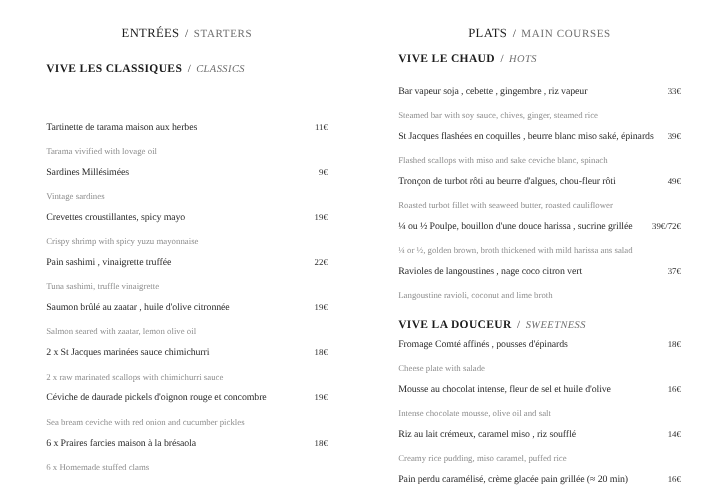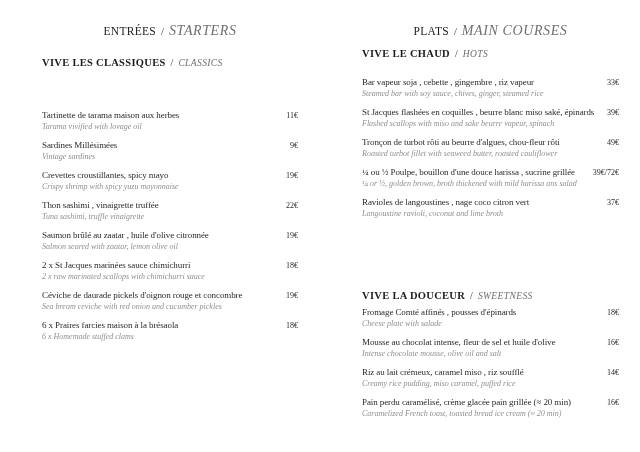--- a/index.html
+++ b/index.html
@@ -11,35 +11,35 @@
     color:#2b2b2b;
     overflow:hidden;
   }
   .col { position:absolute; top:0; bottom:0; }
   .col-left  { left:42px;  width:256px; }
   .col-right { left:362px; width:257px; }
 
   .page-header { position:absolute; top:21px; left:0; right:0; text-align:center; white-space:nowrap; }
   .h-fr  { font-weight:normal; font-size:11.5px; letter-spacing:0.3px; color:#1c1c1c; }
   .h-sep { font-size:10.5px; color:#3a3a3a; padding:0 1px; }
-  .h-en  { font-style:italic; font-size:14px; letter-spacing:0.6px; color:#6f6f6f;text-align:center; }
+  .h-en  { font-size:10px; letter-spacing:0.6px; color:#6f6f6f;text-align:center; }
 
   .sec-header { position:absolute; left:0; white-space:nowrap; }
   .s-fr  { font-weight:bold; font-size:10.5px; letter-spacing:0.3px; color:#1c1c1c; }
   .s-sep { font-size:10px; color:#3a3a3a; padding:0 1px; }
   .s-en  { font-style:italic; font-size:9.5px; letter-spacing:0.4px; color:#6f6f6f; }
 
   .items { position:absolute; left:0; right:0; }
   .item  { margin-bottom:8px; }
   .row   { display:flex; align-items:flex-start; line-height:11px; }
   .iname { flex:1 1 auto; min-width:0; white-space:nowrap; overflow:hidden;
            font-size:9px; letter-spacing:-0.1px; color:#2b2b2b; }
   .iname .bold { font-weight:normal; }
   .price { flex:0 0 auto; padding-left:5px; font-size:8px; color:#2b2b2b; white-space:nowrap; }
-  .idesc { margin-top:1px; font-size:8px; line-height:10px; font-style:italic;
+  .idesc { margin-top:12px; font-size:8px; line-height:10px; 
            color:#8f8f8f; white-space:nowrap; overflow:hidden; }
 </style>
 </head>
 <body>
 
 <div class="page">
 
   <div class="col col-left">
     <div class="page-header">
       <span class="h-fr">ENTRÉES</span>
@@ -70,21 +70,21 @@
       </div>
       <div class="item">
         <div class="row">
           <span class="iname">Crevettes croustillantes, spicy mayo</span>
           <span class="price">19€</span>
         </div>
         <div class="idesc">Crispy shrimp with spicy yuzu mayonnaise</div>
       </div>
       <div class="item">
         <div class="row">
-          <span class="iname">Thon sashimi , vinaigrette truffée</span>
+          <span class="iname">Pain sashimi , vinaigrette truffée</span>
           <span class="price">22€</span>
         </div>
         <div class="idesc">Tuna sashimi, truffle vinaigrette</div>
       </div>
       <div class="item">
         <div class="row">
           <span class="iname">Saumon brûlé au zaatar , huile d'olive citronnée</span>
           <span class="price">19€</span>
         </div>
         <div class="idesc">Salmon seared with zaatar, lemon olive oil</div>
@@ -132,21 +132,21 @@
           <span class="iname">Bar vapeur soja , cebette , gingembre , riz vapeur</span>
           <span class="price">33€</span>
         </div>
         <div class="idesc">Steamed bar with soy sauce, chives, ginger, steamed rice</div>
       </div>
       <div class="item">
         <div class="row">
           <span class="iname">St Jacques flashées en coquilles , beurre blanc miso saké, épinards</span>
           <span class="price">39€</span>
         </div>
-        <div class="idesc">Flashed scallops with miso and sake beurre vapeur, spinach</div>
+        <div class="idesc">Flashed scallops with miso and sake ceviche blanc, spinach</div>
       </div>
       <div class="item">
         <div class="row">
           <span class="iname">Tronçon de turbot rôti au beurre d'algues, chou-fleur rôti</span>
           <span class="price">49€</span>
         </div>
         <div class="idesc">Roasted turbot fillet with seaweed butter, roasted cauliflower</div>
       </div>
       <div class="item">
         <div class="row">

